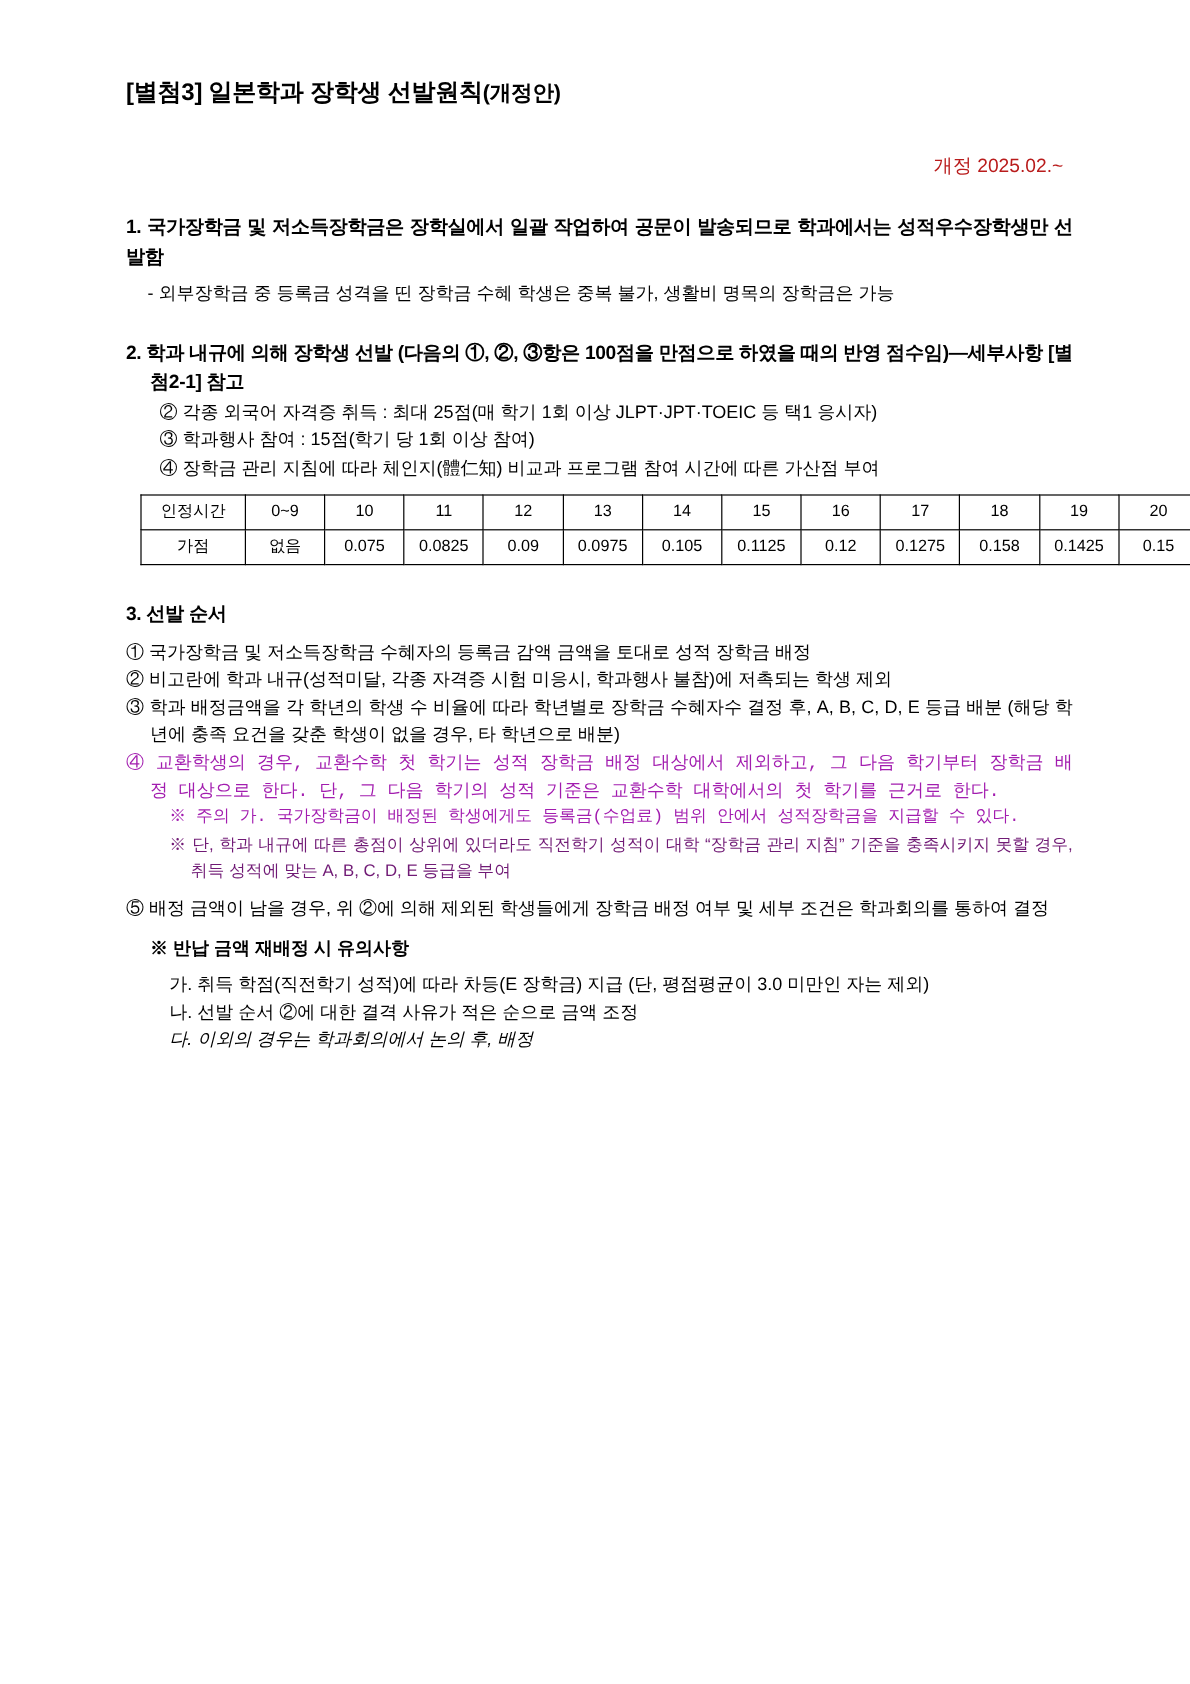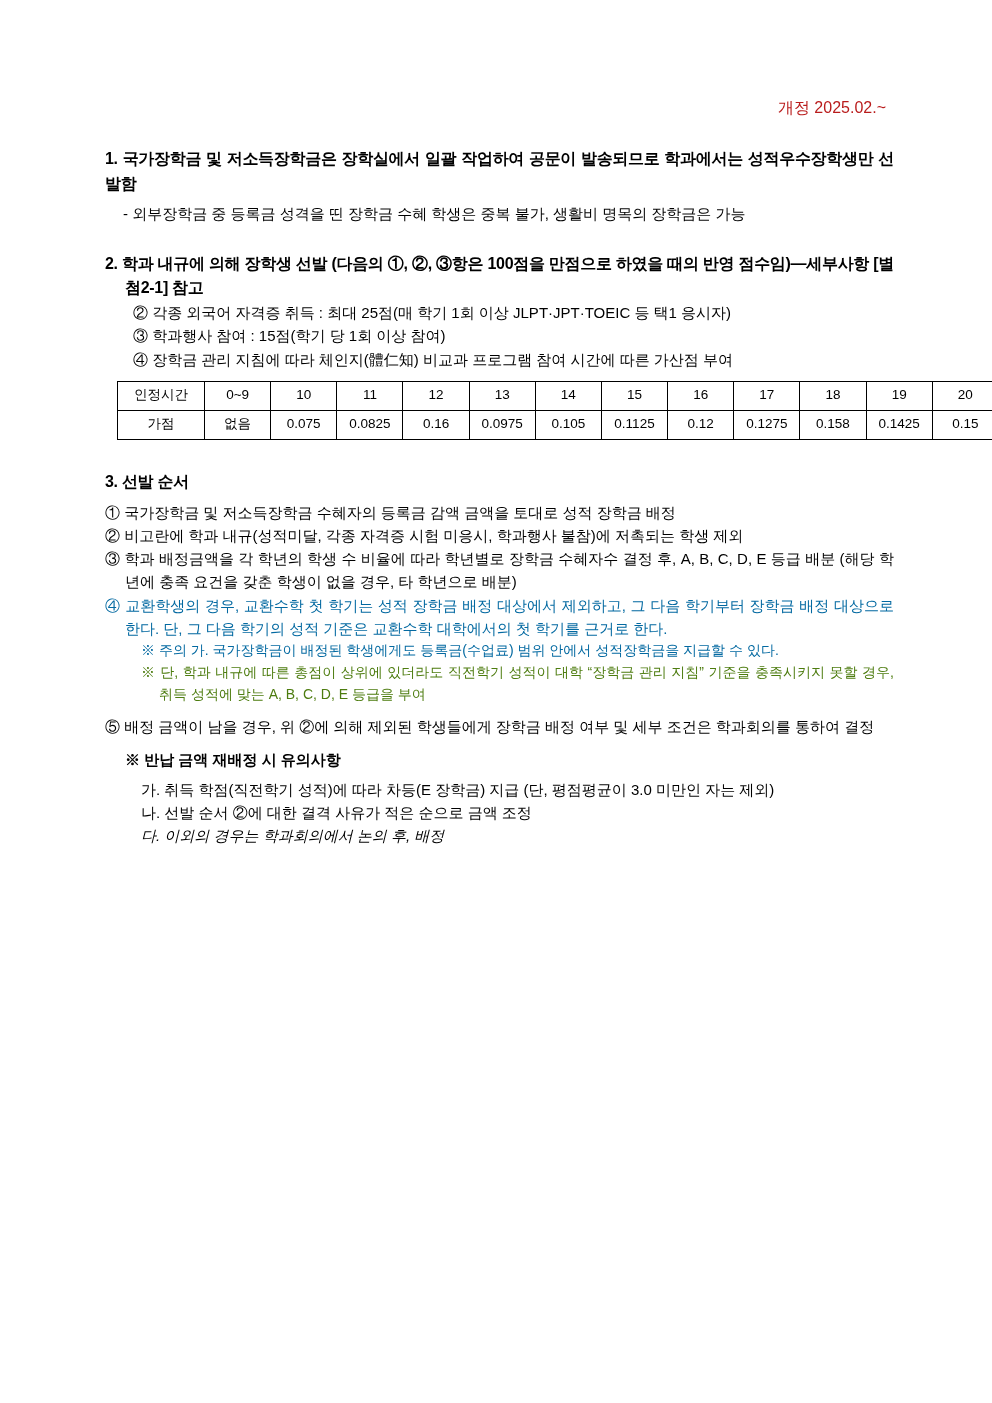--- a/index.html
+++ b/index.html
@@ -57,24 +57,25 @@
   .indent2 {
     margin-left: 28px;
     font-size: 15px;
   }
   .hang {
     margin-left: 28px;
     text-indent: -14px;
     padding-left: 14px;
   }
   .blue {
-    color: #0369a1;
+    color: #a21caf;
+    font-family: Liberation Mono, monospace;
   }
   .red {
-    color: #4d7c0f;
+    color: #701a75;
   }
   table.grade-table {
     border-collapse: collapse;
     margin: 10px 0 0 12px;
     font-size: 13.5px;
     width: 882px;
     table-layout: fixed;
   }
   table.grade-table td {
     border: 1px solid #000;
@@ -96,20 +97,24 @@
   }
   .sp-top-10 { margin-top: 10px; }
   .sp-top-6 { margin-top: 6px; }
   .justify { text-align: justify; }
 </style>
 </head>
 <body>
 
 <div class="page">
 
+  <div class="doc-title">
+    <span>[별첨3]</span>
+    <span>일본학과 장학생 선발원칙</span><span class="sub">(개정안)</span>
+  </div>
 
   <div class="revision">개정 2025.02.~</div>
 
   <div class="sec">
     <div class="sec-head wrap">1. 국가장학금 및 저소득장학금은 장학실에서 일괄 작업하여 공문이 발송되므로 학과에서는 성적우수장학생만 선발함</div>
     <div class="indent1 sp-top-6">- 외부장학금 중 등록금 성격을 띤 장학금 수혜 학생은 중복 불가, 생활비 명목의 장학금은 가능</div>
   </div>
 
   <div class="sec">
     <div class="sec-head wrap" style="padding-left:20px; text-indent:-20px;">2. 학과 내규에 의해 장학생 선발 (다음의 ①, ②, ③항은 100점을 만점으로 하였을 때의 반영 점수임)—세부사항 [별첨2-1] 참고</div>
@@ -132,21 +137,21 @@
           <td>17</td>
           <td>18</td>
           <td>19</td>
           <td>20</td>
         </tr>
         <tr>
           <td class="lbl">가점</td>
           <td>없음</td>
           <td>0.075</td>
           <td>0.0825</td>
-          <td>0.16</td>
+          <td>0.09</td>
           <td>0.0975</td>
           <td>0.105</td>
           <td>0.1125</td>
           <td>0.12</td>
           <td>0.1275</td>
           <td>0.158</td>
           <td>0.1425</td>
           <td>0.15</td>
         </tr>
       </tbody>

